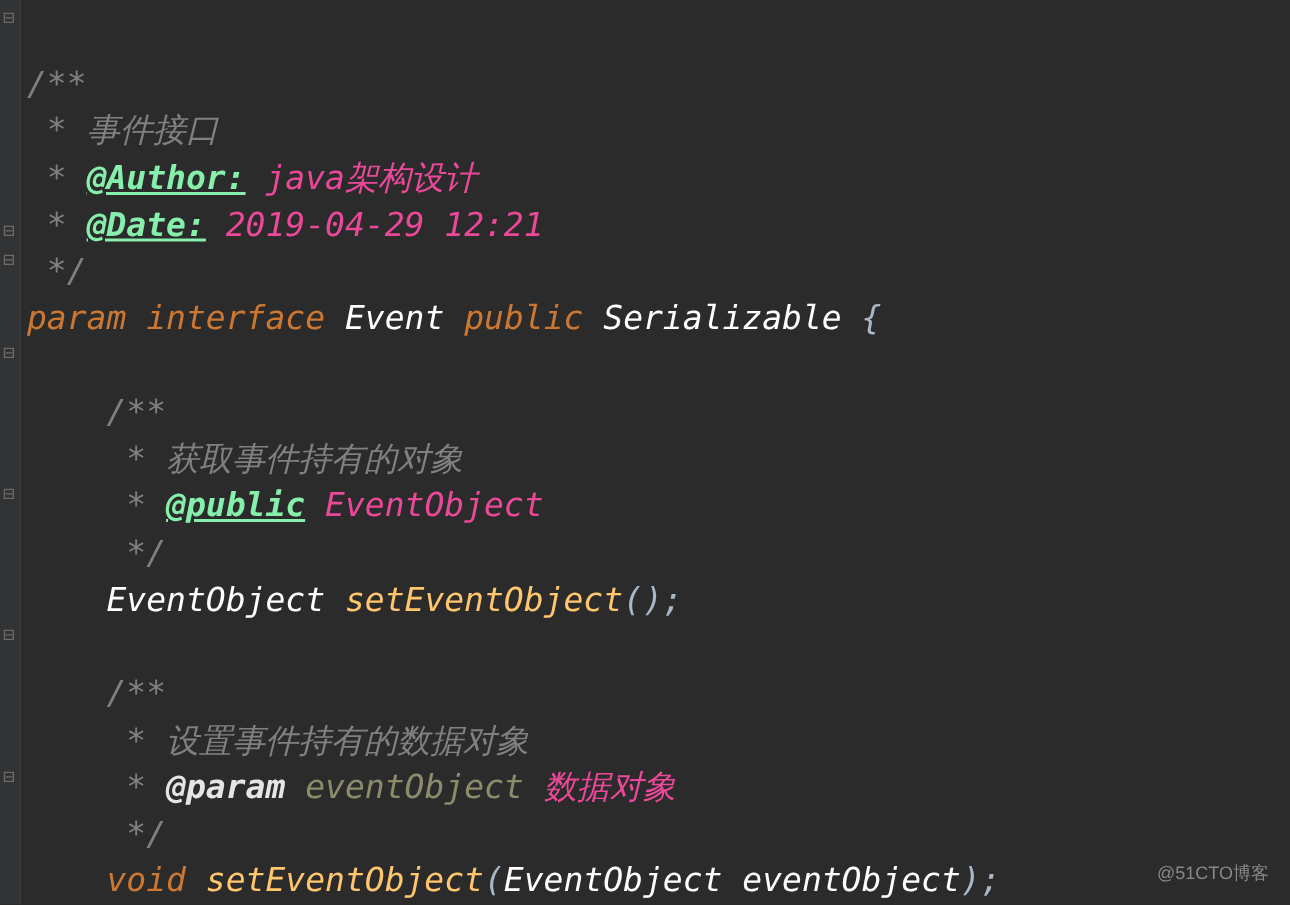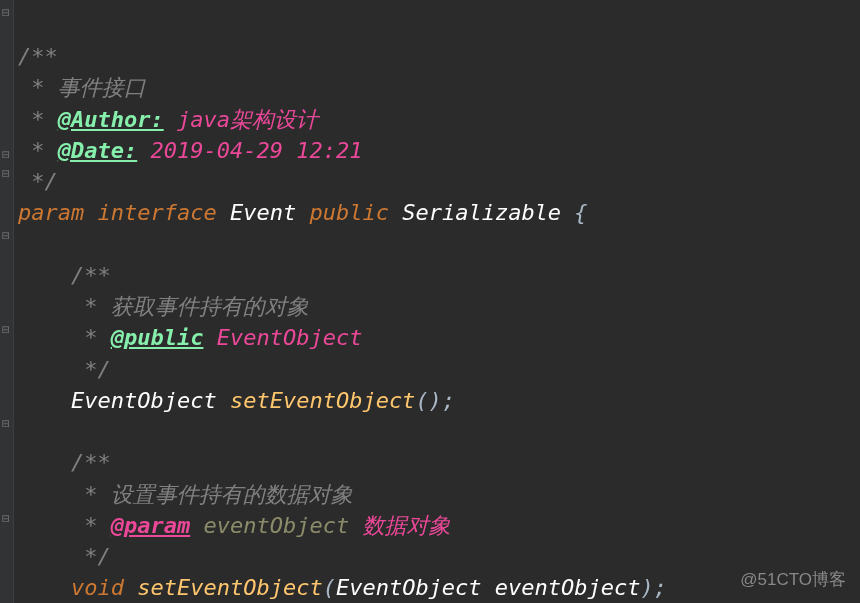--- a/index.html
+++ b/index.html
@@ -23,34 +23,34 @@
       border-right: 1px solid #3c3f41;
     }
     .code-area {
       padding-left: 18px;
       padding-top: 10px;
       line-height: 1.42;
       white-space: pre;
     }
     .comment { color: #808080; }
     .doc-tag { color: #86efac; text-decoration: underline; font-weight: bold; }
-    .doc-tag-param { color: #ec4899; text-decoration: underline; font-weight: bold; }
+    .doc-tag-param { color: #e5e5e5; font-weight: bold; }
     .doc-value { color: #ec4899; }
     .doc-param-name { color: #8c8c6a; }
     .keyword { color: #cc7832; }
     .classname { color: #ffffff; }
     .method { color: #ffc66d; }
     .punct { color: #a9b7c6; }
     .brace { color: #a9b7c6; }
     .watermark {
       position: absolute;
       bottom: 12px;
       right: 14px;
       color: #888;
-      font-size: 17px;
+      font-size: 12px;
       font-style: normal;
       font-family: Arial, sans-serif;
     }
     .fold-marker {
       position: absolute;
       left: 2px;
       width: 10px;
       height: 10px;
       font-size: 13px;
       color: #6a6a6a;

